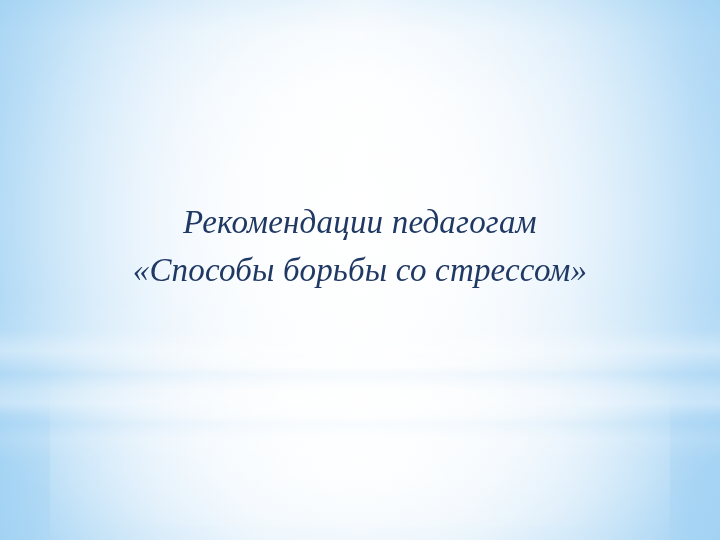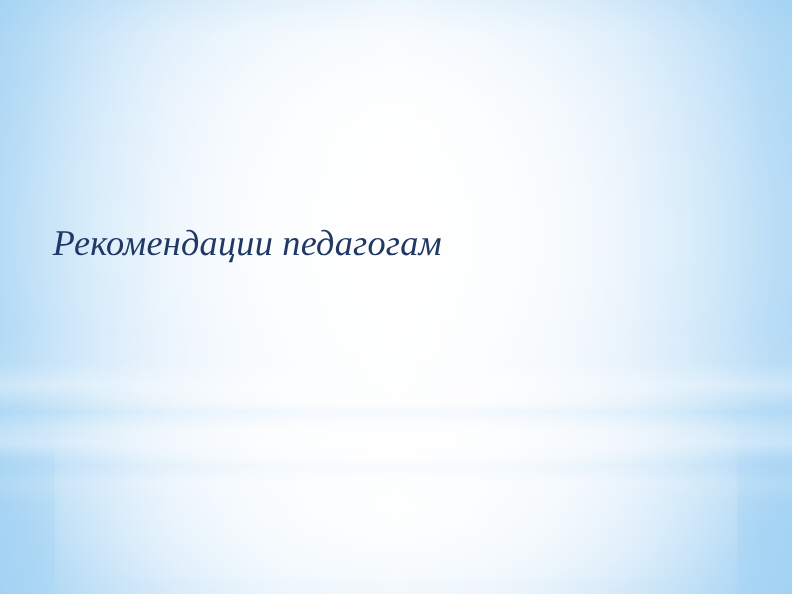--- a/index.html
+++ b/index.html
@@ -141,21 +141,21 @@
       );
     pointer-events: none;
   }
 
   
   .title-block {
     position: absolute;
     left: 0;
     right: 0;
     top: 198px;
-    text-align: left;
+    text-align: center;
     padding: 0 48px;
     box-sizing: border-box;
   }
 
   .title-line {
     display: block;
     color: #1f3864;
     font-family: "Liberation Serif", "DejaVu Serif", serif;
     font-style: italic;
     font-weight: 400;
@@ -171,15 +171,16 @@
 <div class="slide">
 
   <div class="slide-vshade"></div>
   <div class="slide-glow"></div>
   <div class="slide-bands"></div>
   <div class="slide-glow-lower"></div>
   <div class="slide-streaks"></div>
 
   <div class="title-block">
     <span class="title-line">Рекомендации педагогам</span>
+    <span class="title-line">«Способы борьбы со стрессом»</span>
   </div>
 
 </div>
 
 </body></html>

